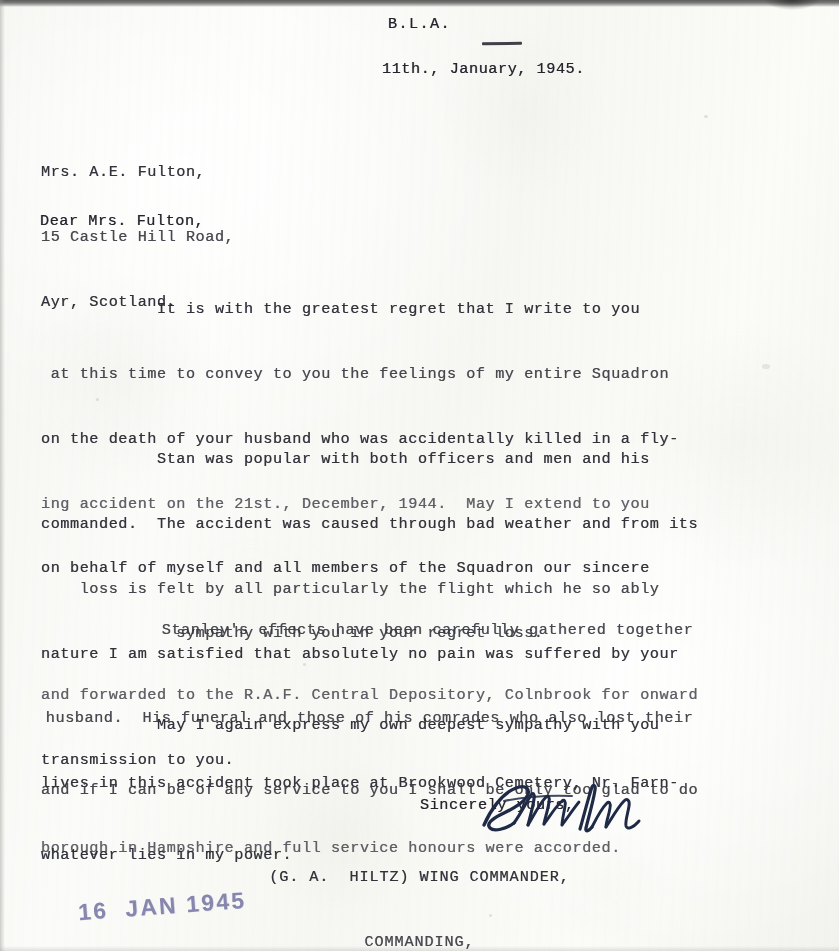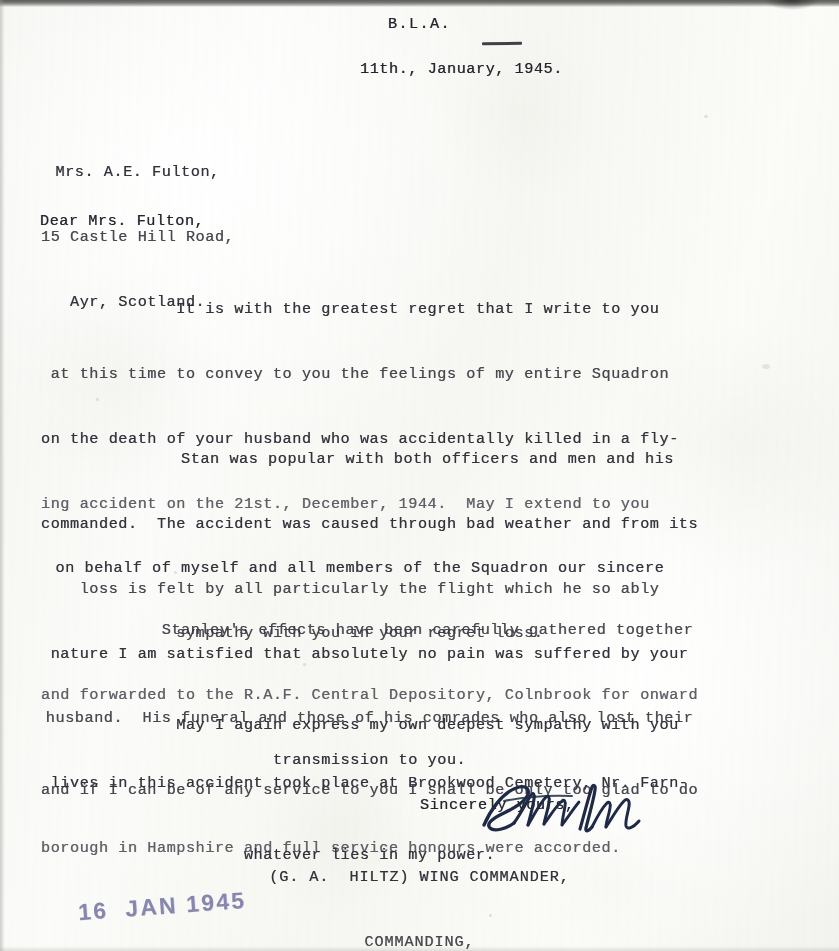--- a/index.html
+++ b/index.html
@@ -96,38 +96,38 @@
     letter-spacing: 0.55px;
     white-space: pre;
     text-shadow:
       0.4px 0 0 rgba(35,36,44,0.30),
       -0.4px 0 0 rgba(35,36,44,0.18),
       0 0.4px 0 rgba(35,36,44,0.22);
   }
   
   .tw .ln { display: block; }
   .tw .ln.f1 { color: #3a3b43; opacity: .93; text-align: center; }
-  .tw .ln.f2 { color: #2b2c35; opacity: .97; text-align: center; }
+  .tw .ln.f2 { color: #2b2c35; opacity: .97; }
   .tw .ln.f3 { color: #4a4b53; opacity: .88; }
 
   #hdr-bla {
     left: 0; right: 0; top: 14px;
     text-align: center;
     letter-spacing: 1.4px;
   }
   #hdr-rule {
     position: absolute;
     left: 482px; top: 42px;
     width: 40px; height: 3px;
     background: #2b2c35;
     border-radius: 1px;
     transform: rotate(-0.6deg);
     opacity: .9;
   }
-  #date-line  { left: 360px; top: 59px; font-family: Liberation Mono, monospace; }
+  #date-line  { left: 382px; top: 59px; font-family: Liberation Mono, monospace; }
   #address    { left: 41px;  top: 119px; }
   #salutation { left: 40px;  top: 211px; }
   #para1      { left: 41px;  top: 256px; }
   #para2      { left: 41px;  top: 406px; }
   #para3      { left: 41px;  top: 577px; }
   #para4      { left: 41px;  top: 672px; }
   #closing    { left: 420px; top: 755px; margin-top: 40px; }
   #sigblock   { left: 0; right: 0; top: 824px; text-align: center; }
   #sigblock .ln { letter-spacing: 0.9px; }
 

